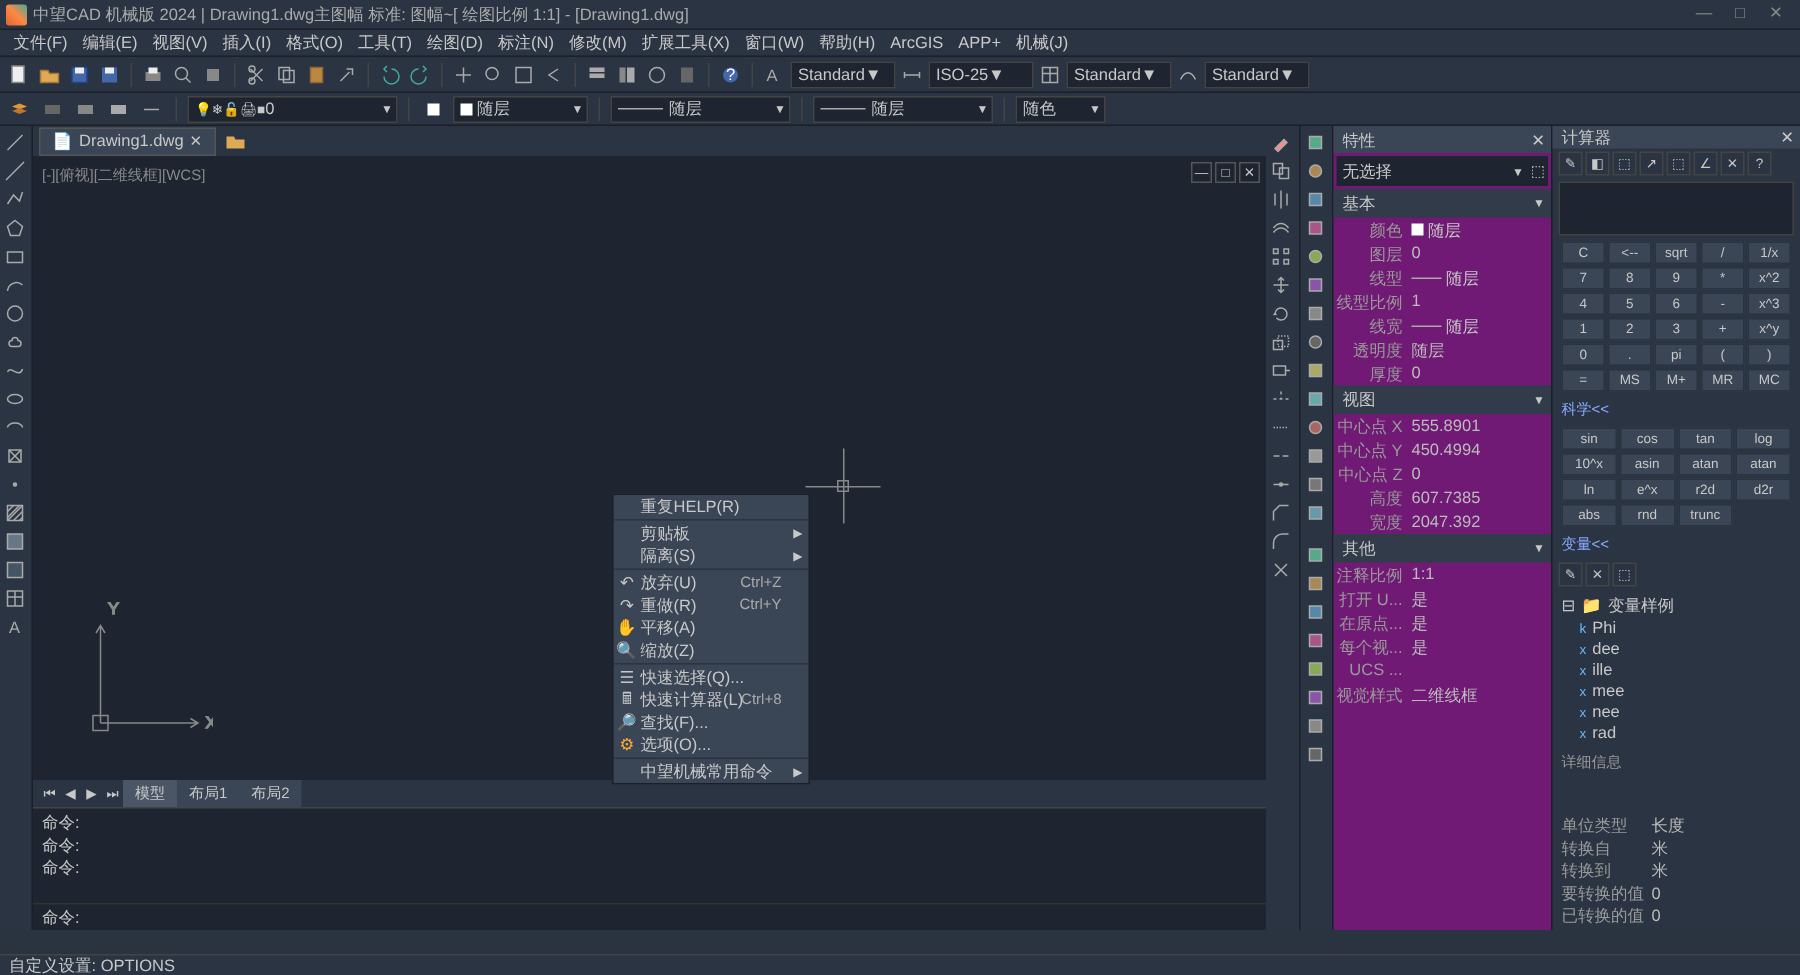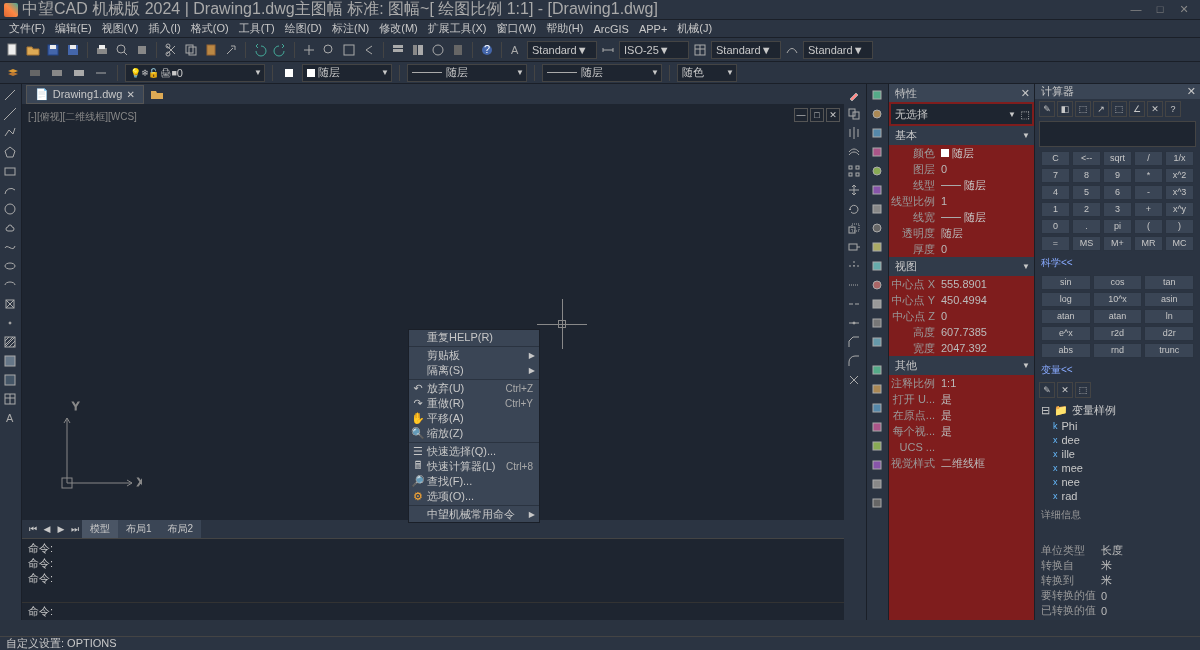--- a/index.html
+++ b/index.html
@@ -1,19 +1,19 @@
 <!DOCTYPE html>
 <html><head>
 <meta charset="utf-8">
 <style>
 *{box-sizing:border-box;margin:0;padding:0;font-family:"Microsoft YaHei",SimSun,Arial,sans-serif;font-size:11px;color:#c8c8c8;user-select:none}
 body{background:#2a3340;width:1200px;height:650px;overflow:hidden;position:relative}
 .titlebar{height:20px;background:#2b3442;display:flex;align-items:center;padding:0 4px;border-bottom:1px solid #1a1f28}
 .titlebar .logo{width:14px;height:14px;background:linear-gradient(45deg,#d63,#f84,#4a9);border-radius:2px;margin-right:4px}
-.titlebar .title{flex:1;font-size:16px;color:#aaa}
+.titlebar .title{flex:1;font-size:11px;color:#aaa}
 .titlebar .wbtn{width:24px;height:16px;text-align:center;line-height:14px;color:#888;cursor:pointer}
 .menubar{height:18px;background:#2b3442;display:flex;align-items:center;padding:0 4px;border-bottom:1px solid #1a1f28}
 .menubar span{padding:2px 5px;font-size:11px;cursor:pointer}
 .toolbar{height:24px;background:#2b3442;display:flex;align-items:center;padding:2px 4px;gap:2px;border-bottom:1px solid #1a1f28}
 .tbtn{width:18px;height:18px;display:inline-flex;align-items:center;justify-content:center;cursor:pointer;border-radius:2px}
 .tbtn svg{width:14px;height:14px}
 .sep{width:1px;height:16px;background:#444;margin:0 3px}
 .toolbar2{height:22px;background:#2b3442;display:flex;align-items:center;padding:2px 4px;gap:4px;border-bottom:1px solid #1a1f28}
 .layerdrop{background:#1e2530;border:1px solid #444;height:18px;display:flex;align-items:center;padding:0 4px;min-width:90px;position:relative}
 .layerdrop .dd{position:absolute;right:2px;font-size:8px}
@@ -33,54 +33,54 @@
 .crosshair{position:absolute;top:220px;left:540px}
 .crosshair .h{position:absolute;width:50px;height:1px;background:#888;left:-25px}
 .crosshair .v{position:absolute;width:1px;height:50px;background:#888;top:-25px}
 .crosshair .box{position:absolute;width:8px;height:8px;border:1px solid #888;top:-4px;left:-4px}
 .ucs{position:absolute;bottom:20px;left:20px}
 .ucs svg{stroke:#888;fill:none}
 .contextmenu{position:absolute;top:225px;left:386px;width:132px;background:#3a4555;border:1px solid #1a1f28;z-index:100}
 .contextmenu .row{height:15px;display:flex;align-items:center;padding:0 6px 0 18px;position:relative;font-size:10px;cursor:pointer}
 .contextmenu .row .ic{position:absolute;left:3px;width:12px;height:12px;display:flex;align-items:center;justify-content:center}
 .contextmenu .row .ar{position:absolute;right:4px;font-size:8px}
-.contextmenu .row .sc{position:absolute;right:6px;font-size:10px;color:#aaa}
+.contextmenu .row .sc{position:absolute;right:18px;font-size:10px;color:#aaa}
 .contextmenu .msep{height:1px;background:#2a3340;margin:1px 0}
 .contextmenu .row.dis{color:#666}
 .modeltabs{height:18px;background:#2b3442;display:flex;align-items:center;padding:0 4px;gap:0}
 .modeltabs .nav{width:14px;text-align:center;cursor:pointer;font-size:9px}
 .modeltabs .tab{padding:2px 8px;background:#3a4555;font-size:10px;cursor:pointer}
 .modeltabs .tab.active{background:#4a5565}
 .cmdarea{height:82px;background:#1e2530;border-top:1px solid #444;display:flex;flex-direction:column}
 .cmdhist{flex:1;padding:2px 6px;font-size:10px;color:#888;overflow:hidden}
 .cmdline{height:18px;display:flex;align-items:center;padding:0 6px;border-top:1px solid #333}
 .cmdline input{flex:1;background:transparent;border:none;outline:none;color:#c8c8c8;font-size:10px}
 .righttools{width:22px;background:#2b3442;display:flex;flex-direction:column;padding:2px 0;gap:1px}
 .righttools2{width:22px;background:#2b3442;display:flex;flex-direction:column;padding:2px 0;gap:1px;border-left:1px solid #1a1f28}
-.proppanel{width:146px;background:#7f1d1d;border-left:1px solid #1a1f28;display:flex;flex-direction:column}
+.proppanel{width:146px;background:#701a75;border-left:1px solid #1a1f28;display:flex;flex-direction:column}
 .panelhdr{height:18px;background:#3a4555;display:flex;align-items:center;padding:0 6px;position:relative}
 .panelhdr .x{position:absolute;right:4px;cursor:pointer}
 .propsel{height:20px;background:#1e2530;margin:2px;display:flex;align-items:center;padding:0 4px;position:relative}
 .propsel .dd{position:absolute;right:16px;font-size:8px}
 .propsel .ic{position:absolute;right:2px;font-size:10px}
 .propgrp{background:#313b4a;padding:2px 6px;display:flex;align-items:center;position:relative;font-size:10px}
 .propgrp .dd{position:absolute;right:4px;font-size:8px}
 .proprow{display:flex;height:16px;align-items:center;font-size:10px}
 .proprow .k{width:52px;text-align:right;padding-right:6px;color:#999}
 .proprow .v{flex:1;color:#bbb;display:flex;align-items:center;gap:3px}
 .proprow .sq{width:8px;height:8px;background:#fff;display:inline-block}
 .proprow .ln{width:20px;height:1px;background:#aaa;display:inline-block}
 .calcpanel{width:166px;background:#2b3442;border-left:1px solid #1a1f28;display:flex;flex-direction:column}
 .calctools{height:20px;display:flex;align-items:center;padding:2px 4px;gap:2px}
 .cbtn{width:16px;height:16px;border:1px solid #444;display:flex;align-items:center;justify-content:center;cursor:pointer;font-size:9px}
 .calcdisp{height:60px;background:#1e2530;margin:2px 4px;border:1px solid #444}
 .calcgrp{padding:3px 6px;font-size:10px;color:#8af;cursor:pointer}
 .keypad{display:grid;grid-template-columns:repeat(5,1fr);gap:2px;padding:2px 6px}
 .key{height:15px;background:#3a4555;border:1px solid #2a3340;display:flex;align-items:center;justify-content:center;font-size:9px;cursor:pointer}
-.scipad{display:grid;grid-template-columns:repeat(3,1fr);gap:2px;padding:2px 6px}
+.scipad{display:grid;grid-template-columns:repeat(4,1fr);gap:2px;padding:2px 6px}
 .varlist{flex:1;padding:2px 6px;font-size:10px}
 .varitem{padding:1px 0 1px 12px;display:flex;align-items:center;gap:4px}
 .varitem .vi{color:#6bf;font-size:9px}
 .unitgrp{padding:2px 6px}
 .unitrow{display:flex;height:15px;align-items:center;font-size:10px}
 .unitrow .k{width:60px;color:#999}
 .unitrow .v{flex:1;color:#bbb}
 .statusbar{position:absolute;bottom:0;left:0;right:0;height:14px;background:#2b3442;border-top:1px solid #444;display:flex;align-items:center;padding:0 6px;font-size:9px;color:#888}
 </style>
 </head>

